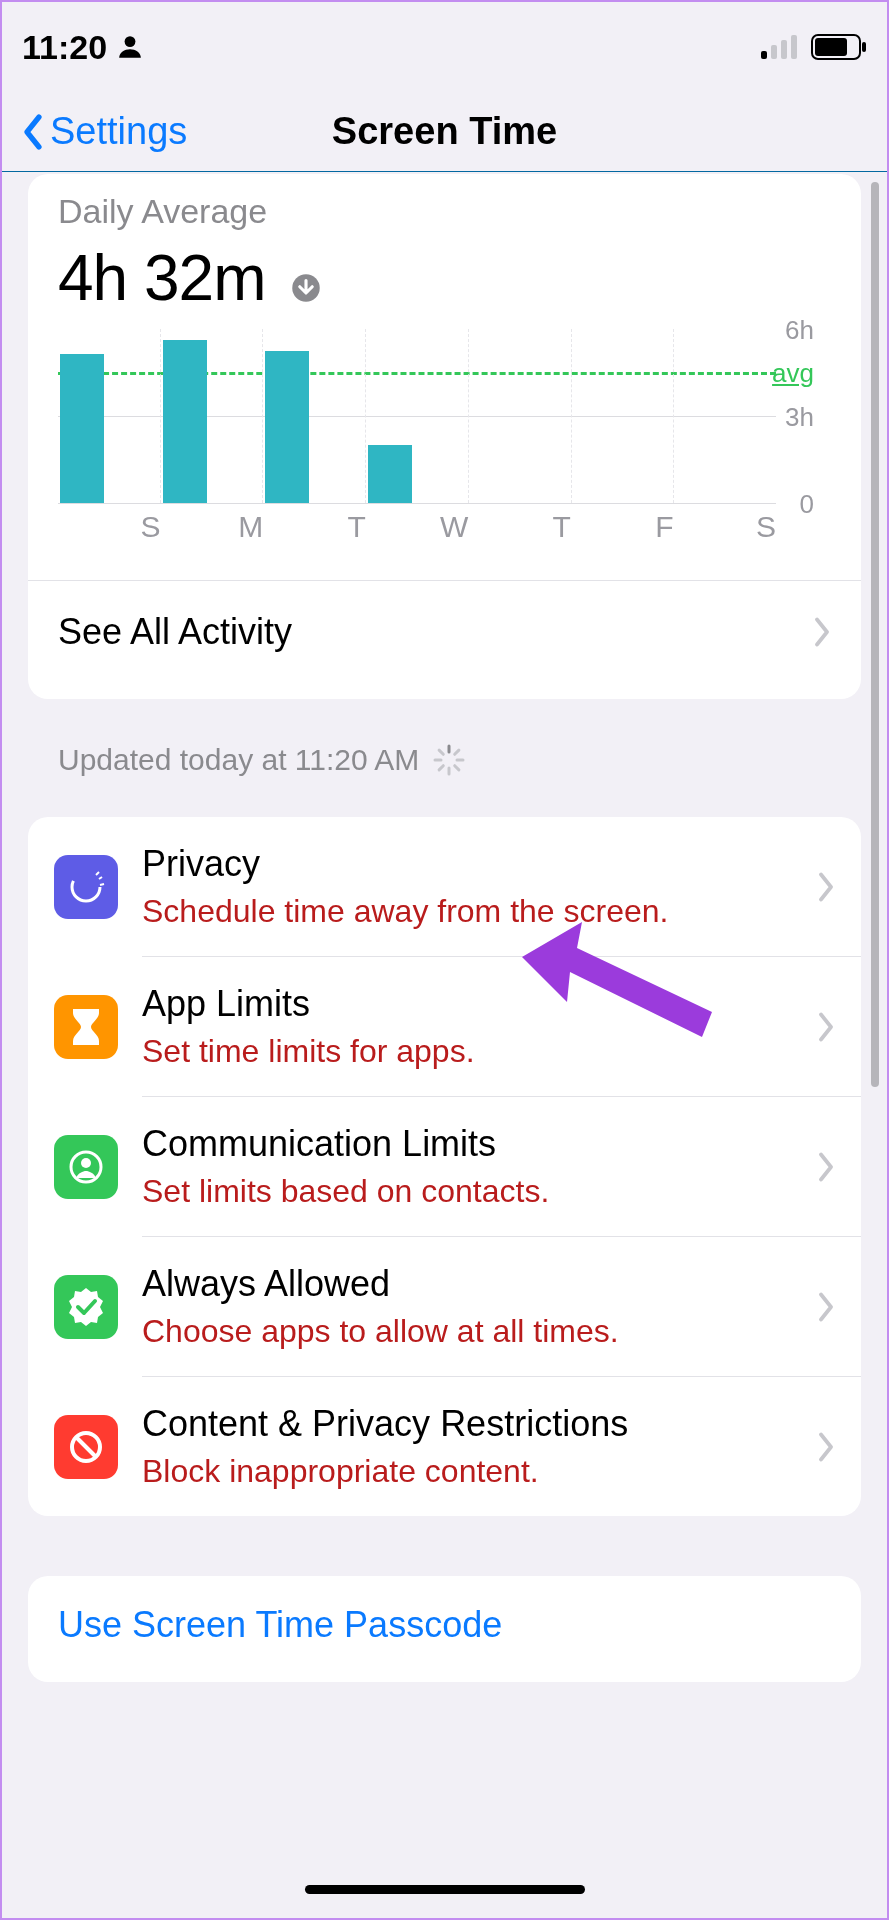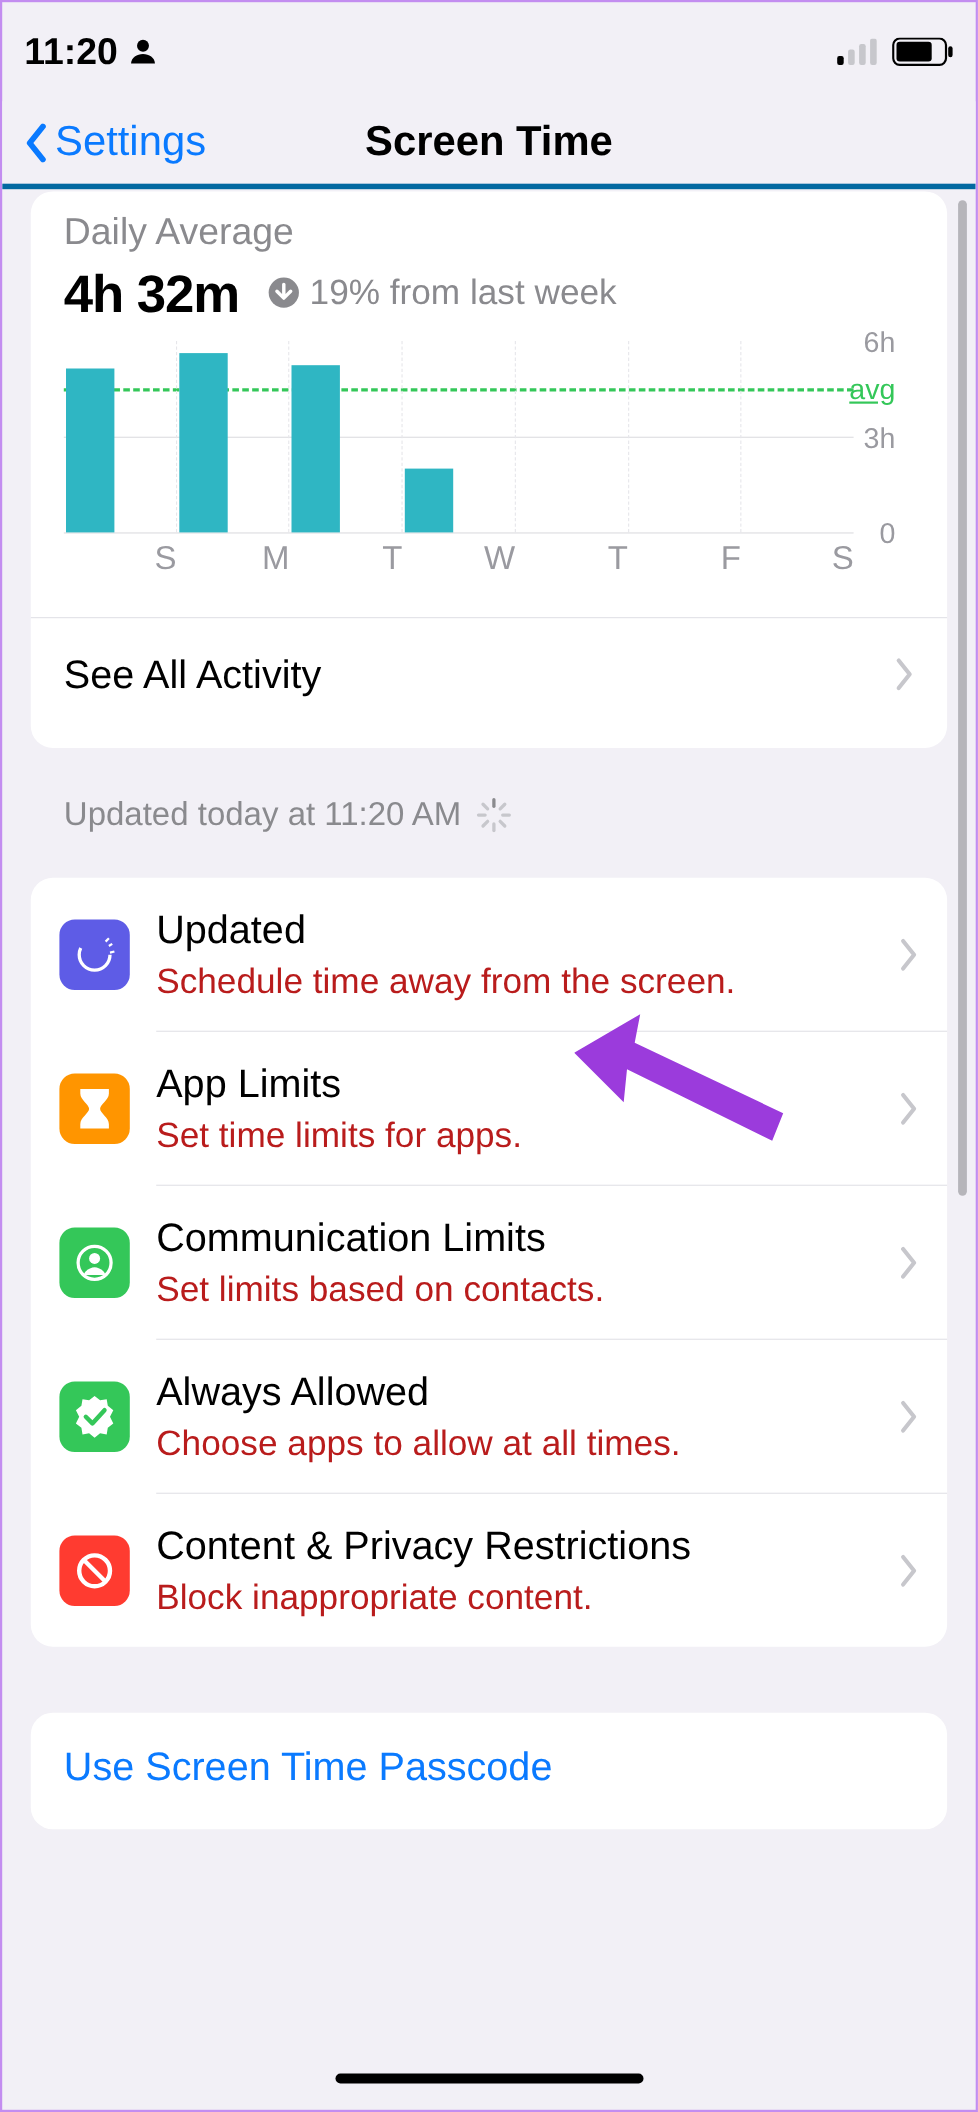--- a/index.html
+++ b/index.html
@@ -25,21 +25,21 @@
   .status-left { display: flex; align-items: center; gap: 10px; }
   .status-right { display: flex; align-items: center; gap: 10px; }
   .status-right svg { display: block; }
 
   
   .nav-bar {
     height: 80px;
     display: flex;
     align-items: center;
     padding: 0 20px;
-    border-bottom: 5px solid #0369a1;
+    border-bottom: 1px solid #0369a1;
     position: relative;
     background:#f2f0f6;
   }
   .nav-back {
     display: flex;
     align-items: center;
     gap: 6px;
     font-size: 38px;
     color: #0a7aff;
   }
@@ -69,21 +69,21 @@
     background: #fff;
     border-radius: 20px;
     margin: 0 26px;
   }
 
   
   .summary-card { margin-top: 2px; padding-bottom: 16px; }
   .summary-head { padding: 18px 30px 0 30px; }
   .da-label { color: #8a8a8e; font-size: 34px; }
   .da-row { display: flex; align-items: flex-end; gap: 26px; margin-top: 10px; }
-  .da-value { font-size: 48px; font-weight: 700; letter-spacing: -1px; }
+  .da-value { font-size: 64px; font-weight: 400; letter-spacing: -1px; }
   .da-delta { color: #8a8a8e; font-size: 32px; display:flex; align-items:center; gap:8px; margin-bottom:12px;}
   .da-delta svg{display:block}
 
   
   .chart-wrap { position: relative; padding: 14px 30px 0 30px; text-align: right; }
   .chart-plot {
     position: relative;
     height: 175px;
     border-bottom: 1px solid #dcdce0;
   }
@@ -234,21 +234,20 @@
 <div class="card summary-card">
   <div class="summary-head">
     <div class="da-label">Daily Average</div>
     <div class="da-row">
       <div class="da-value">4h 32m</div>
       <div class="da-delta">
         <svg width="30" height="30" viewBox="0 0 24 24">
             <circle cx="12" cy="12" r="11" fill="#8a8a8e"></circle>
             <path d="M12 6v9M7 11l5 5 5-5" stroke="#fff" stroke-width="2.5" fill="none" stroke-linecap="round" stroke-linejoin="round"></path>
           </svg>
-        <span>19% from last week</span>
       </div>
     </div>
   </div>
 
   <div class="chart-wrap">
     <div class="chart-plot" style="margin-right:55px;">
       <div class="chart-yaxis" id="chart-yaxis">
           <div class="yl" style="top: calc(0% - 14px);">6h</div>
           <div class="yl avg" style="top: calc(24.5% - 14px); text-decoration: underline;">avg</div>
           <div class="yl" style="top: calc(50% - 14px);">3h</div>
@@ -318,21 +317,21 @@
         <svg width="40" height="40" viewBox="0 0 40 40">
           <circle cx="20" cy="20" r="14" fill="none" stroke="#fff" stroke-width="3" stroke-dasharray="50 100"></circle>
           <g stroke="#fff" stroke-width="2">
             <line x1="30" y1="8" x2="33" y2="5"></line>
             <line x1="33" y1="12" x2="36" y2="10"></line>
             <line x1="34" y1="18" x2="38" y2="17"></line>
           </g>
         </svg>
       </div>
       <div class="row-body">
-        <div class="row-title">Updated</div>
+        <div class="row-title">Privacy</div>
         <div class="row-sub">Schedule time away from the screen.</div>
       </div>
       <svg class="chev" width="18" height="30" viewBox="0 0 14 24" fill="none" stroke="#c7c7cc" stroke-width="3" stroke-linecap="round" stroke-linejoin="round">
         <polyline points="3,2 11,12 3,22"></polyline>
       </svg>
     </div>
     <div class="row-sep"></div>
     <div class="row">
       <div class="icon-box" style="background:#ff9500">
         <svg width="34" height="40" viewBox="0 0 34 40" fill="#fff">

